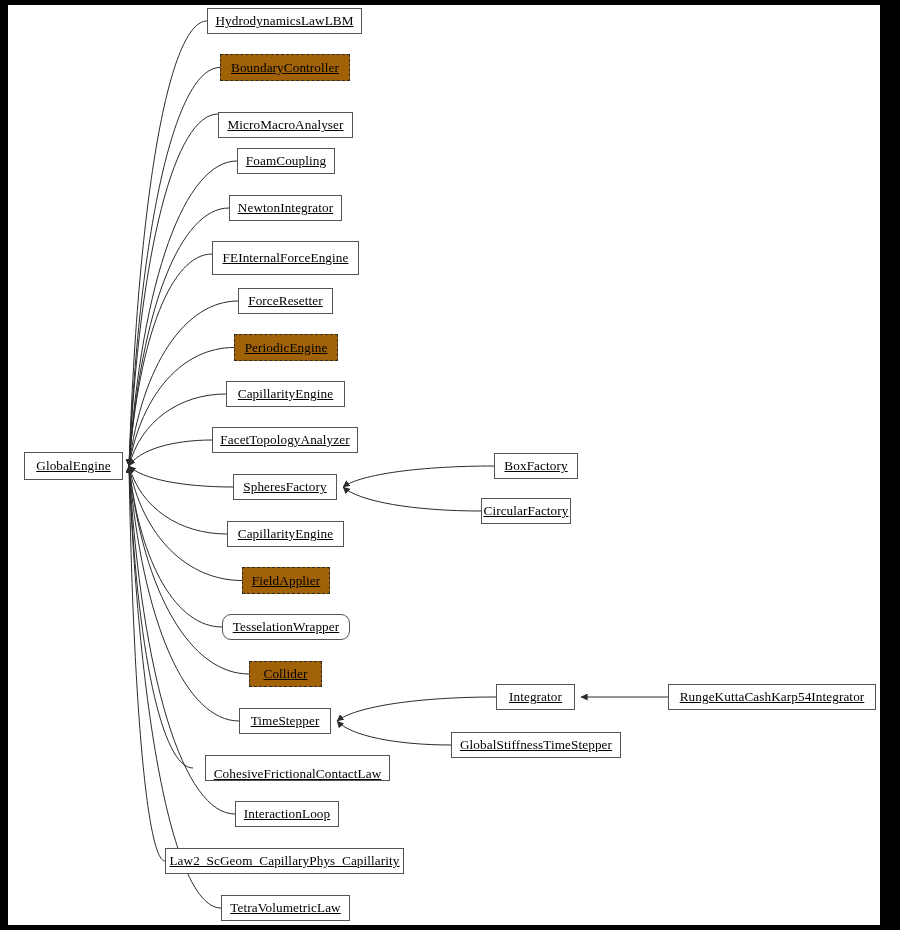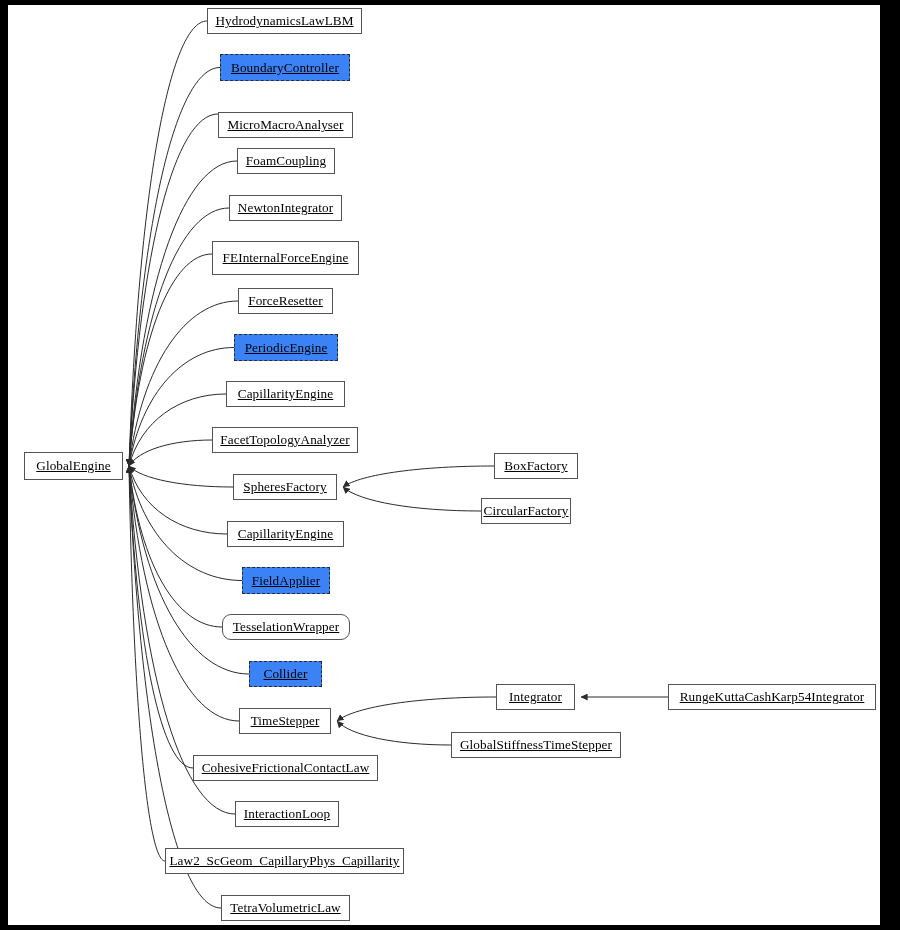--- a/index.html
+++ b/index.html
@@ -40,21 +40,21 @@
     color: #000000;
     font-size: 13.2px;
     line-height: 1;
     display: flex;
     align-items: center;
     justify-content: center;
     white-space: nowrap;
     letter-spacing: 0.1px;
   }
   .node.abstract {
-    background: #3b82f6;
+    background: #a16207;
     border: 1px dashed #2b2b2b;
   }
   .node-label {
     display: block;
     padding: 0 2px;
     text-decoration: underline;
   }
 </style>
 </head>
 <body>
@@ -140,21 +140,21 @@
         </div>
         <div class="node" style="left: 214px; top: 609px; width: 128px; height: 26px; border-radius: 9px;">
           <span class="node-label">TesselationWrapper</span>
         </div>
         <div class="node abstract" style="left: 241px; top: 656px; width: 73px; height: 26px;">
           <span class="node-label">Collider</span>
         </div>
         <div class="node" style="left: 231px; top: 703px; width: 92px; height: 26px;">
           <span class="node-label">TimeStepper</span>
         </div>
-        <div class="node" style="left: 185px; top: 750px; width: 185px; height: 26px;">
+        <div class="node" style="left: 197px; top: 750px; width: 185px; height: 26px; align-items: flex-end;">
           <span class="node-label">CohesiveFrictionalContactLaw</span>
         </div>
         <div class="node" style="left: 227px; top: 796px; width: 104px; height: 26px;">
           <span class="node-label">InteractionLoop</span>
         </div>
         <div class="node" style="left: 157px; top: 843px; width: 239px; height: 26px;">
           <span class="node-label">Law2_ScGeom_CapillaryPhys_Capillarity</span>
         </div>
         <div class="node" style="left: 213px; top: 890px; width: 129px; height: 26px;">
           <span class="node-label">TetraVolumetricLaw</span>

